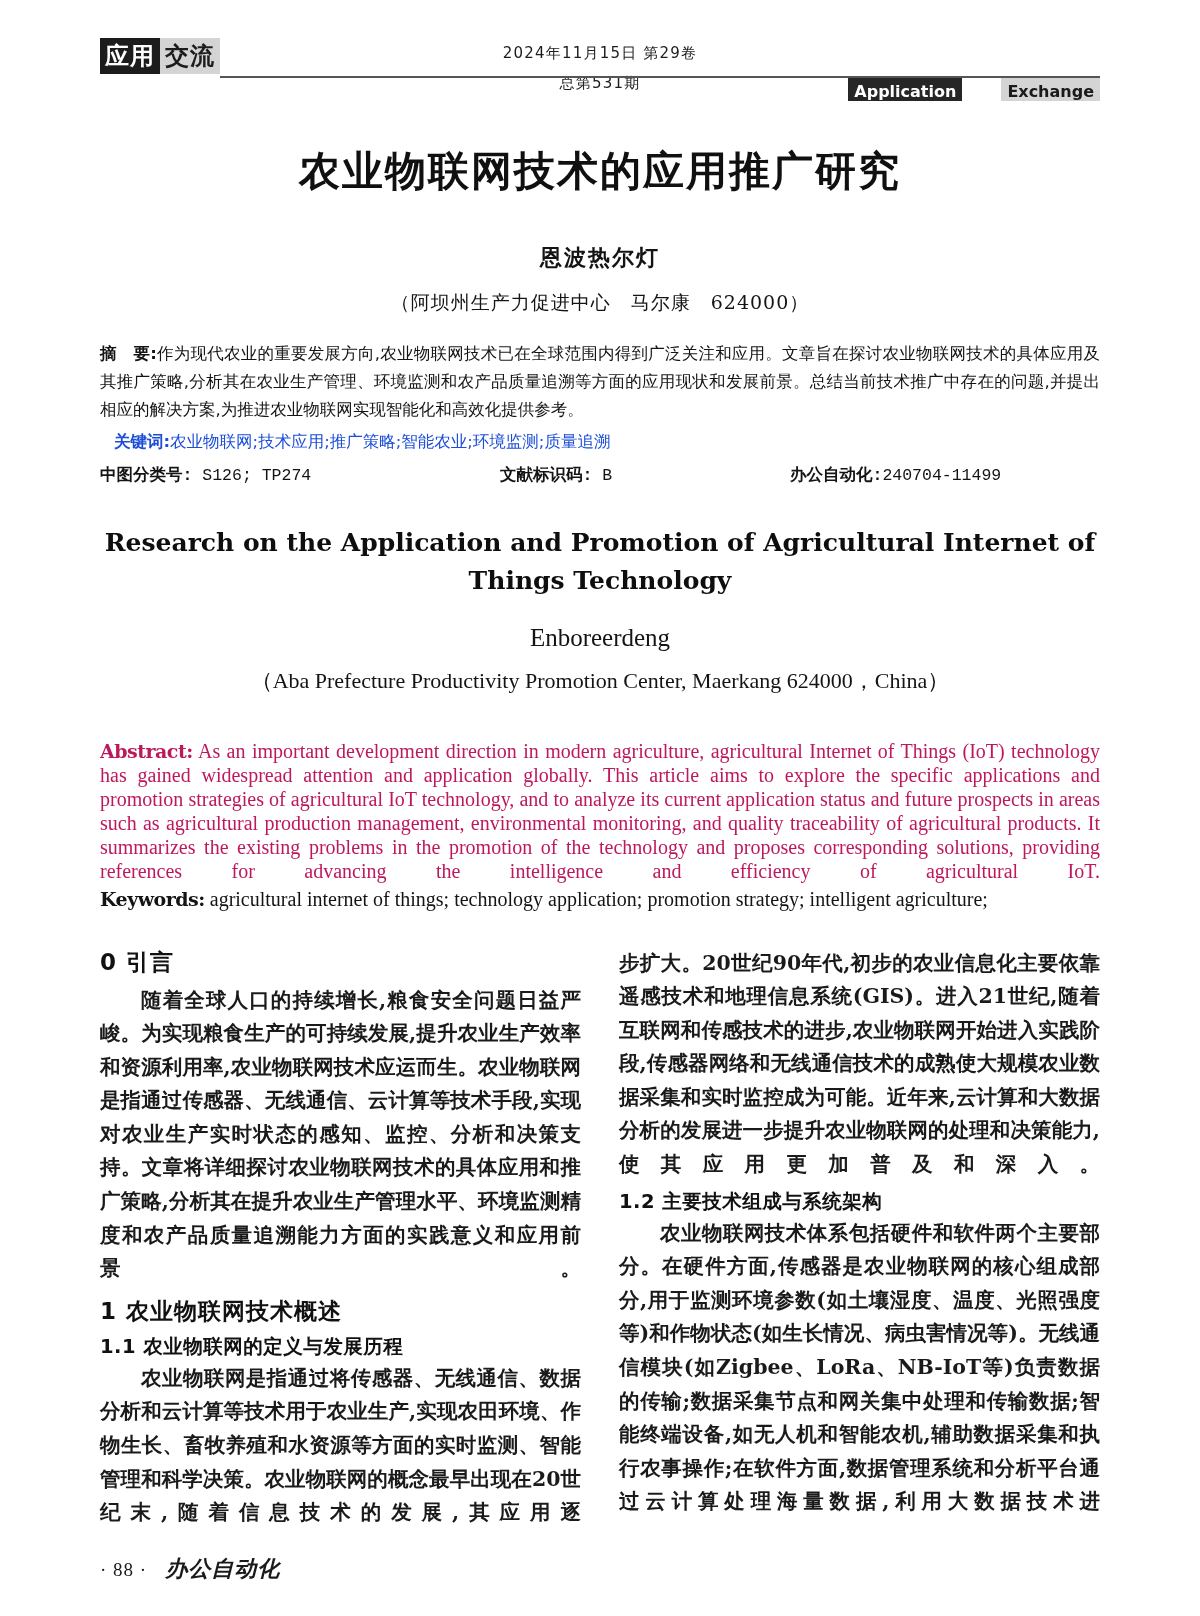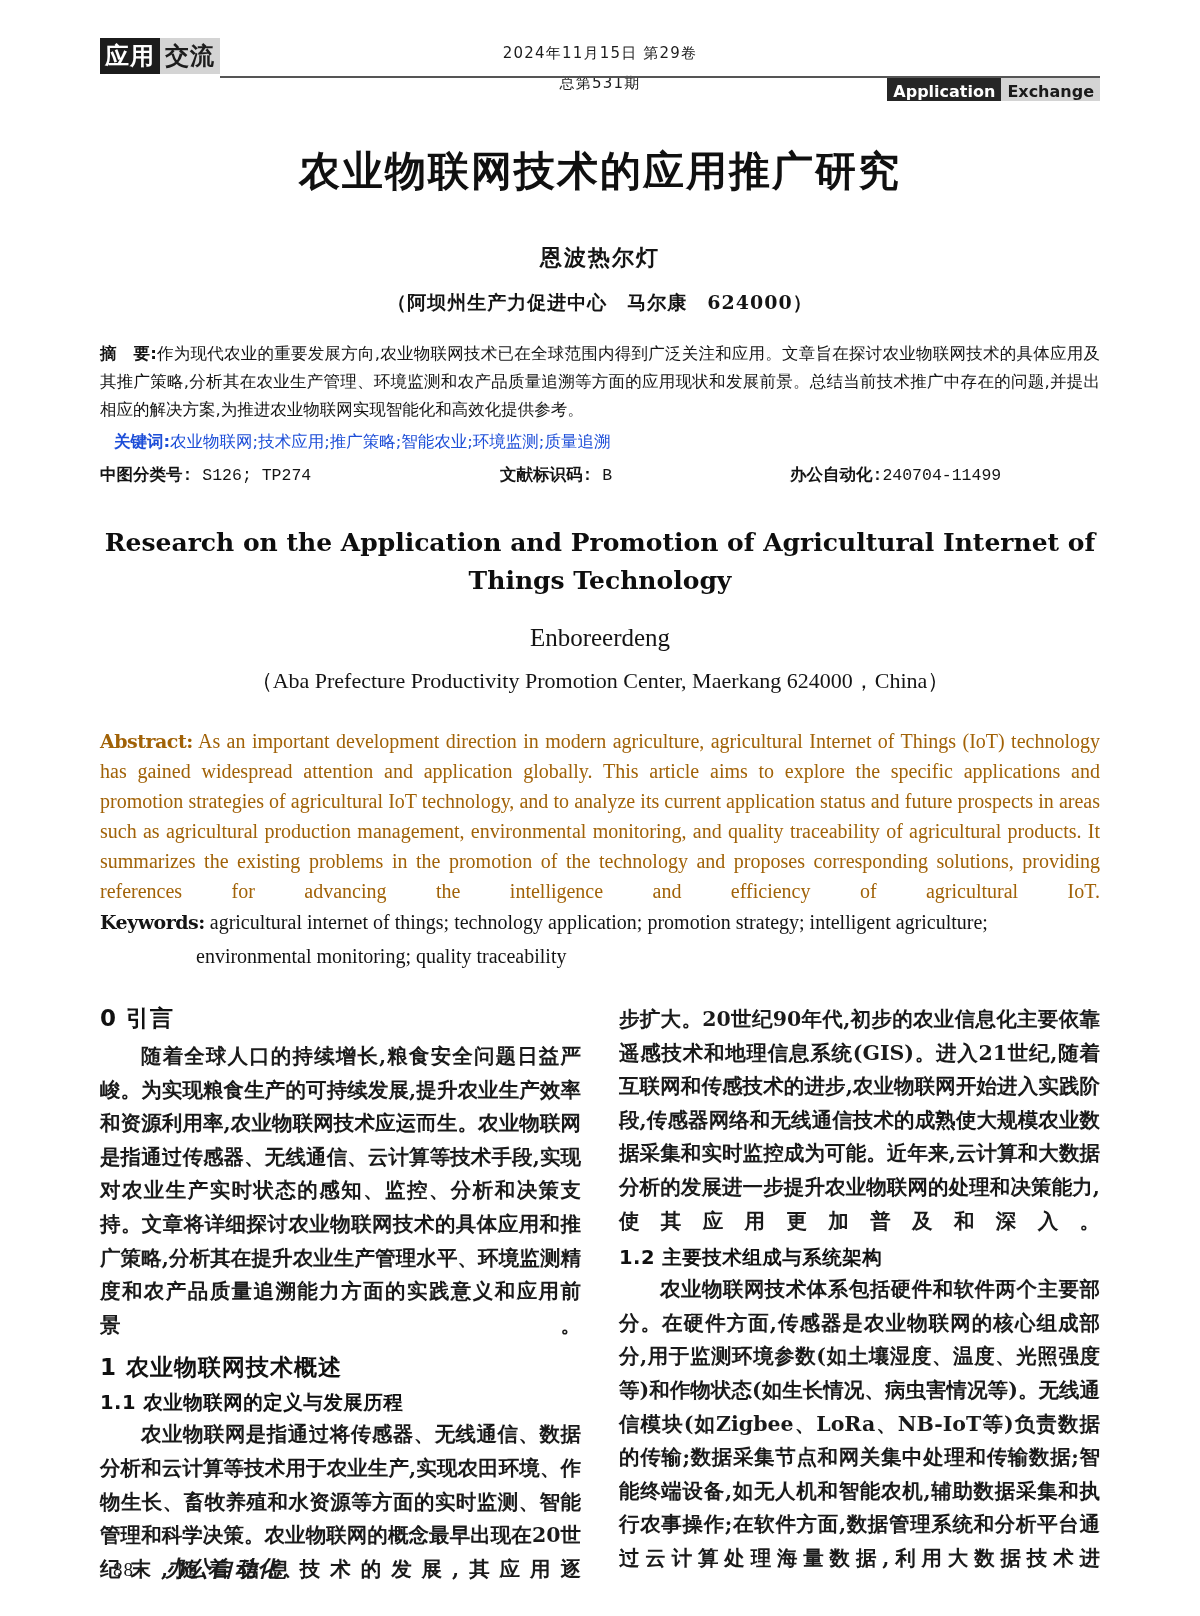--- a/index.html
+++ b/index.html
@@ -75,20 +75,21 @@
     letter-spacing: 1.2px;
     margin-top: 11px;
     color: #1c1c1c;
   }
   .en-tags {
     position: absolute;
     right: 0;
     top: 78px;
     display: flex;
     height: 23px;
+    gap: 39px;
   }
   .en-tag {
     font-family: "DejaVu Sans", sans-serif;
     font-weight: bold;
     font-size: 16px;
     line-height: 27px;
     padding: 0 6px;
   }
   .en-tag.dark {
     background: #262626;
@@ -114,21 +115,21 @@
     font-family: "DejaVu Serif", serif;
     font-weight: bold;
     font-size: 22px;
     letter-spacing: 2px;
     margin-top: 44px;
     color: #141414;
   }
   .cn-affil {
     text-align: center;
     font-family: "DejaVu Serif", serif;
-    font-weight: bold;
+    font-weight: normal;
     font-size: 19px;
     letter-spacing: 1px;
     margin-top: 17px;
     color: #141414;
   }
 
   
   .cn-abstract {
     margin-top: 24px;
     font-family: "DejaVu Sans", sans-serif;
@@ -183,27 +184,27 @@
   .en-affil {
     text-align: center;
     font-family: "Liberation Serif", serif;
     font-size: 22px;
     margin-top: 14px;
     color: #141414;
   }
 
   
   .en-abstract {
-    margin-top: 30px;
+    margin-top: 43px;
     font-family: "Liberation Serif", serif;
     font-size: 20px;
-    line-height: 30px;
+    line-height: 24px;
     text-align: justify;
     text-align-last: justify;
-    color: #a16207;
+    color: #be185d;
   }
   .en-abstract .lbl {
     font-family: "DejaVu Serif", serif;
     font-weight: bold;
     font-size: 19px;
     letter-spacing: -0.5px;
   }
   .en-keywords {
     font-family: "Liberation Serif", serif;
     font-size: 20px;
@@ -318,21 +319,20 @@
     <div class="c2"><span class="lbl">文献标识码:</span> <span>B</span></div>
     <div class="c3"><span class="lbl">办公自动化:</span><span>240704-11499</span></div>
   </div>
 
   <h2 class="en-title">Research on the Application and Promotion of Agricultural Internet of Things Technology</h2>
   <div class="en-author">Enboreerdeng</div>
   <div class="en-affil">（Aba Prefecture Productivity Promotion Center, Maerkang 624000，China）</div>
 
   <div class="en-abstract"><span class="lbl">Abstract:</span> <span>As an important development direction in modern agriculture, agricultural Internet of Things (IoT) technology has gained widespread attention and application globally. This article aims to explore the specific applications and promotion strategies of agricultural IoT technology, and to analyze its current application status and future prospects in areas such as agricultural production management, environmental monitoring, and quality traceability of agricultural products. It summarizes the existing problems in the promotion of the technology and proposes corresponding solutions, providing references for advancing the intelligence and efficiency of agricultural IoT.</span></div>
   <div class="en-keywords"><span class="lbl">Keywords:</span> <span>agricultural internet of things; technology application; promotion strategy; intelligent agriculture;</span></div>
-  <div class="en-keywords-cont">environmental monitoring; quality traceability</div>
 
   <div class="columns">
     <div class="col">
       <div class="h1 first">0 引言</div>
       <p class="para indent">随着全球人口的持续增长,粮食安全问题日益严峻。为实现粮食生产的可持续发展,提升农业生产效率和资源利用率,农业物联网技术应运而生。农业物联网是指通过传感器、无线通信、云计算等技术手段,实现对农业生产实时状态的感知、监控、分析和决策支持。文章将详细探讨农业物联网技术的具体应用和推广策略,分析其在提升农业生产管理水平、环境监测精度和农产品质量追溯能力方面的实践意义和应用前景。</p>
       <div class="h1">1 农业物联网技术概述</div>
       <div class="h2">1.1 农业物联网的定义与发展历程</div>
       <p class="para indent">农业物联网是指通过将传感器、无线通信、数据分析和云计算等技术用于农业生产,实现农田环境、作物生长、畜牧养殖和水资源等方面的实时监测、智能管理和科学决策。农业物联网的概念最早出现在20世纪末,随着信息技术的发展,其应用逐</p>
     </div>
     <div class="col">

